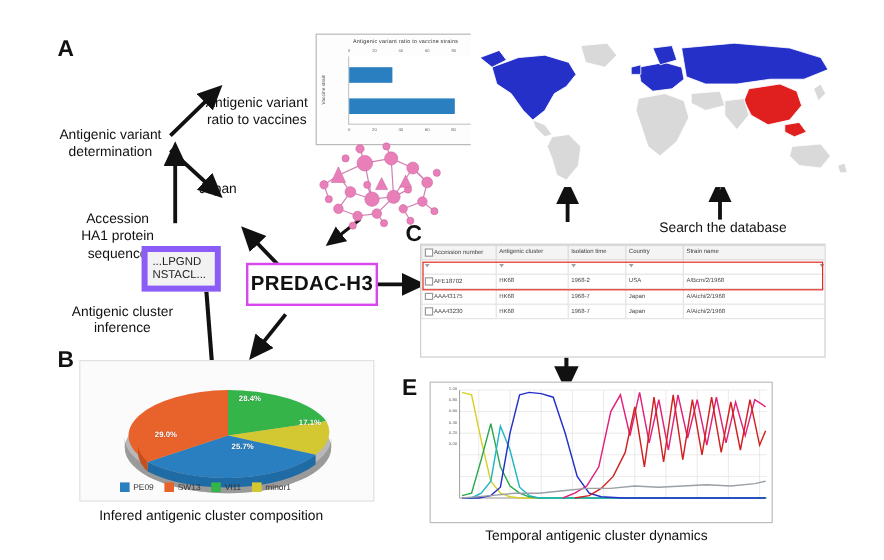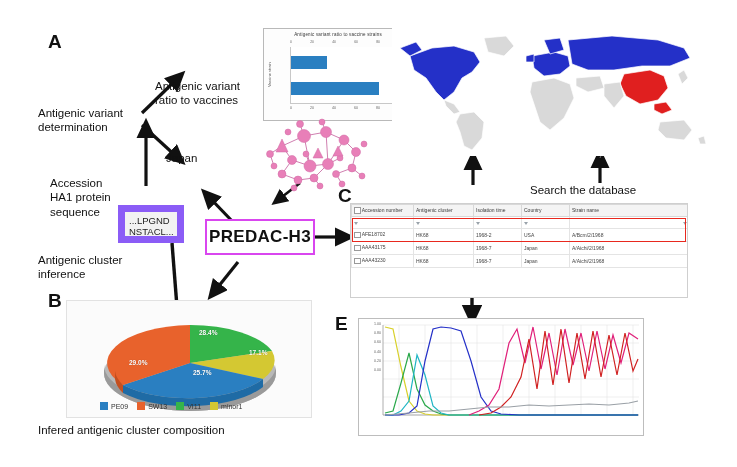--- a/index.html
+++ b/index.html
@@ -27,35 +27,35 @@
     color: #111;
     font-family: "Liberation Sans", sans-serif;
   }
   .lbl {
     position: absolute;
     font-size: 11.5px;
     color: #111;
     line-height: 1.25;
     font-family: "Liberation Sans", sans-serif;
   }
-  .lbl.center { text-align: left; }
+  .lbl.center { text-align: center; }
 
   
   #arrows {
     position: absolute;
     left: 0; top: 0;
     width: 737px; height: 467px;
     pointer-events: none;
   }
 
   
   .seqbox {
     position: absolute;
     background: #f2f2f2;
-    border: 7px solid #8b5cf6;
+    border: 5px solid #8b5cf6;
     font-size: 9.5px;
     color: #222;
     padding: 3px 4px;
     line-height: 1.2;
     font-family: "Liberation Sans", sans-serif;
     box-sizing: border-box;
   }
 
   
   .predac {
@@ -297,20 +297,21 @@
 sequence</div>
 
   <div class="lbl center" style="left:38px; top:253px; width:128px; white-space:pre-line;">Antigenic cluster
 inference</div>
 
 
   <div class="lbl center" style="left:38px; top:423px; width:276px;">Infered antigenic cluster composition</div>
 
   <div class="lbl center" style="left:530px; top:183px; width:145px;">Search the database</div>
 
+  <div class="lbl center" style="left:352px; top:440px; width:290px;">Temporal antigenic cluster dynamics</div>
 
   <div class="seqbox" style="left:118px; top:205px; width:66px; height:38px;">
     <div>...LPGND</div>
     <div>NSTACL...</div>
   </div>
 
   <div class="predac" style="left:205px; top:219px; width:110px; height:36px;">PREDAC-H3</div>
 
   <div class="minwin" style="left:263px; top:28px; width:150px; height:93px;">
     <div class="title">Antigenic variant ratio to vaccine strains</div>

